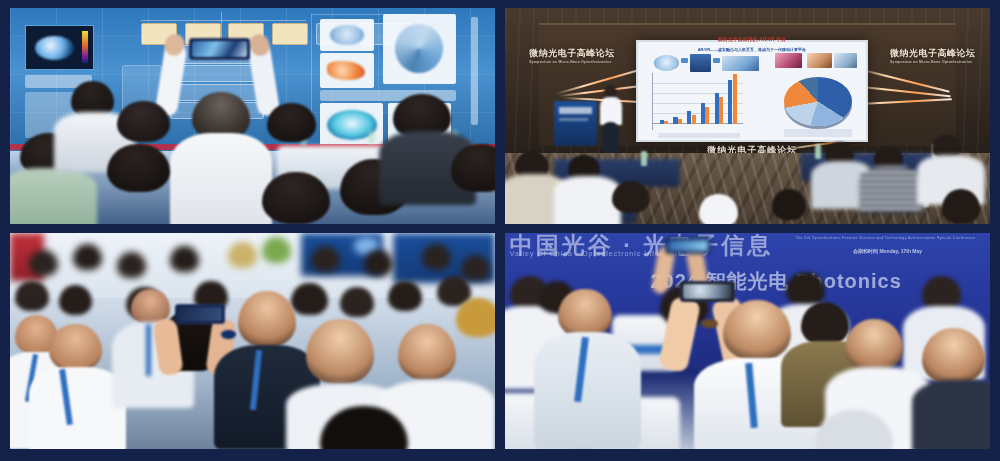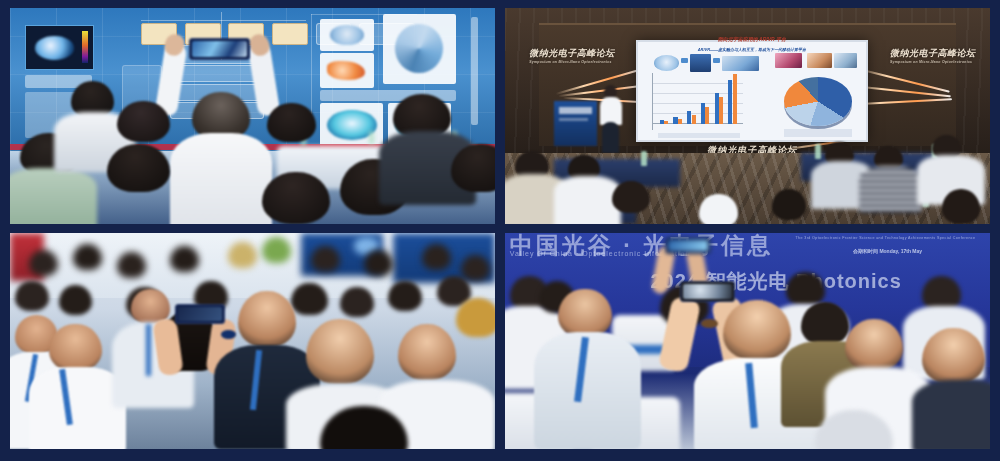--- a/index.html
+++ b/index.html
@@ -45,21 +45,21 @@
   .p1 .stagefloor{position:absolute;left:0;right:0;bottom:0;height:34%;
     background:linear-gradient(180deg,#bfd3e6 0%,#8ea9c6 30%,#44618a 100%);}
   .head{position:absolute;border-radius:48% 48% 42% 42%/58% 58% 42% 42%;}
   .body{position:absolute;border-radius:40% 40% 6% 6%/30% 30% 6% 6%;}
   .arm{position:absolute;border-radius:10px;}
   .phone{position:absolute;border-radius:3px;background:#11204a;border:1px solid #2c3f70;}
   .phone i{position:absolute;inset:2px;border-radius:2px;display:block;
     background:linear-gradient(120deg,#2d64a8,#7fc0ea 40%,#1d3f7a 70%,#c0d9ee);}
 
   
-  .p2{background:linear-gradient(180deg,#3a2e26 0%,#2a211c 55%,#1d1713 100%);font-style:italic;}
+  .p2{background:linear-gradient(180deg,#3a2e26 0%,#2a211c 55%,#1d1713 100%);}
   .p2 .walltex{position:absolute;inset:0;
     background:
       repeating-linear-gradient(92deg,rgba(255,255,255,.035) 0 2px,transparent 2px 14px),
       linear-gradient(180deg,#4a3a2e,#2b221c 60%,#17120f);}
   .p2 .backwall{position:absolute;left:7%;right:7%;top:7%;height:56%;
     background:linear-gradient(180deg,#4b3a2c,#33281f);border-top:2px solid #6a533d;}
   .p2 .logoL,.p2 .logoR{position:absolute;top:18%;color:#efe3d2;font-weight:bold;
     letter-spacing:.5px;text-shadow:0 0 3px rgba(0,0,0,.6);}
   .p2 .logoL{left:5%;} .p2 .logoR{right:3%;}
   .p2 .logo-cn{font-size:9px;white-space:nowrap;}

